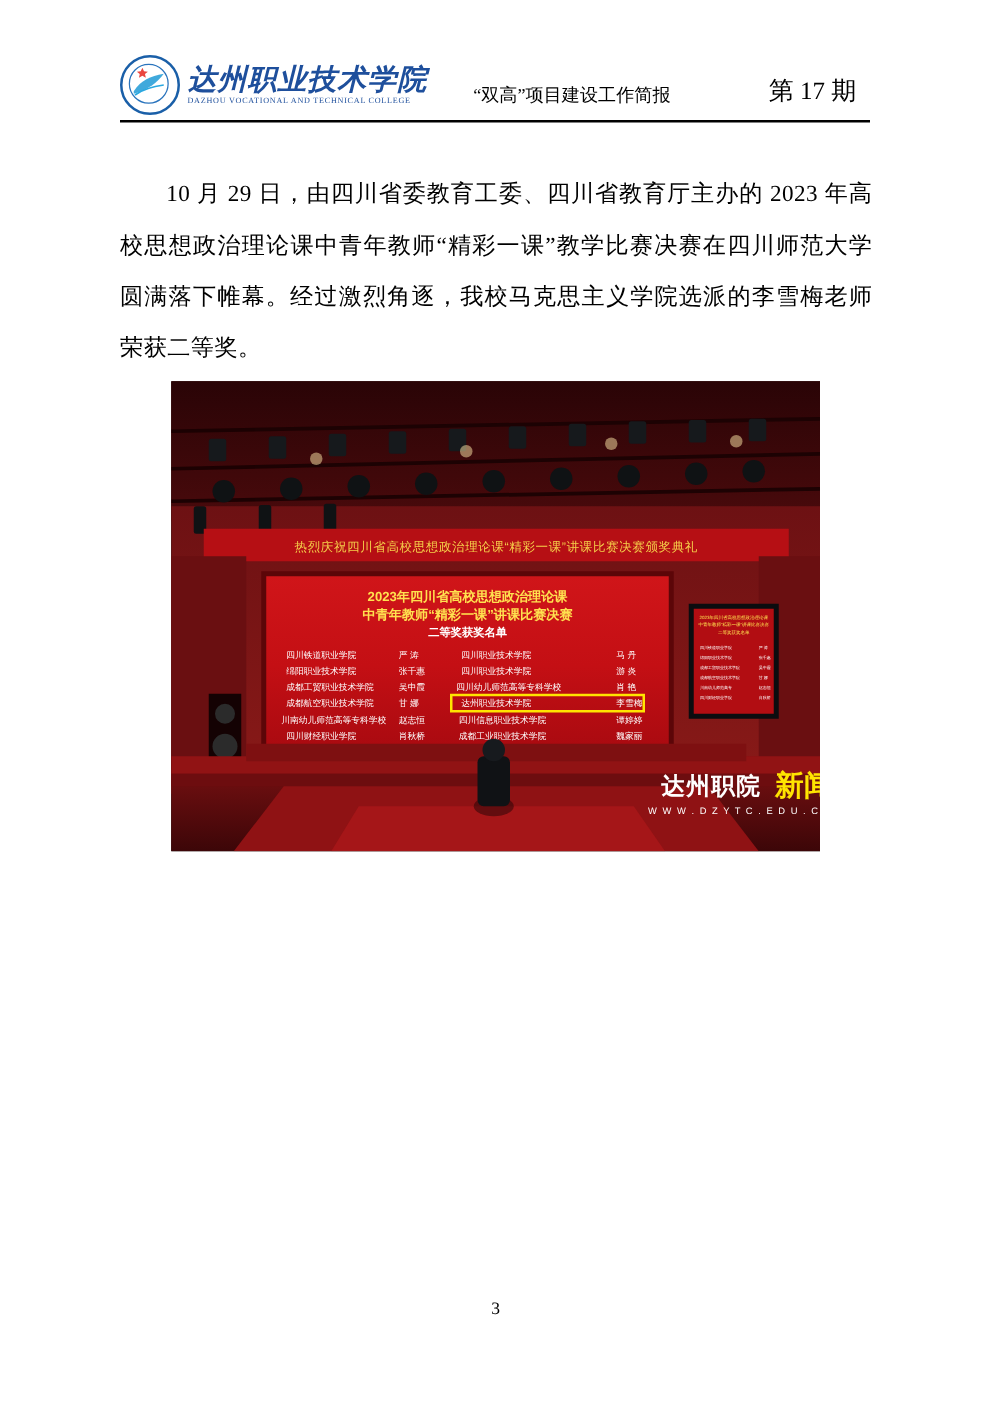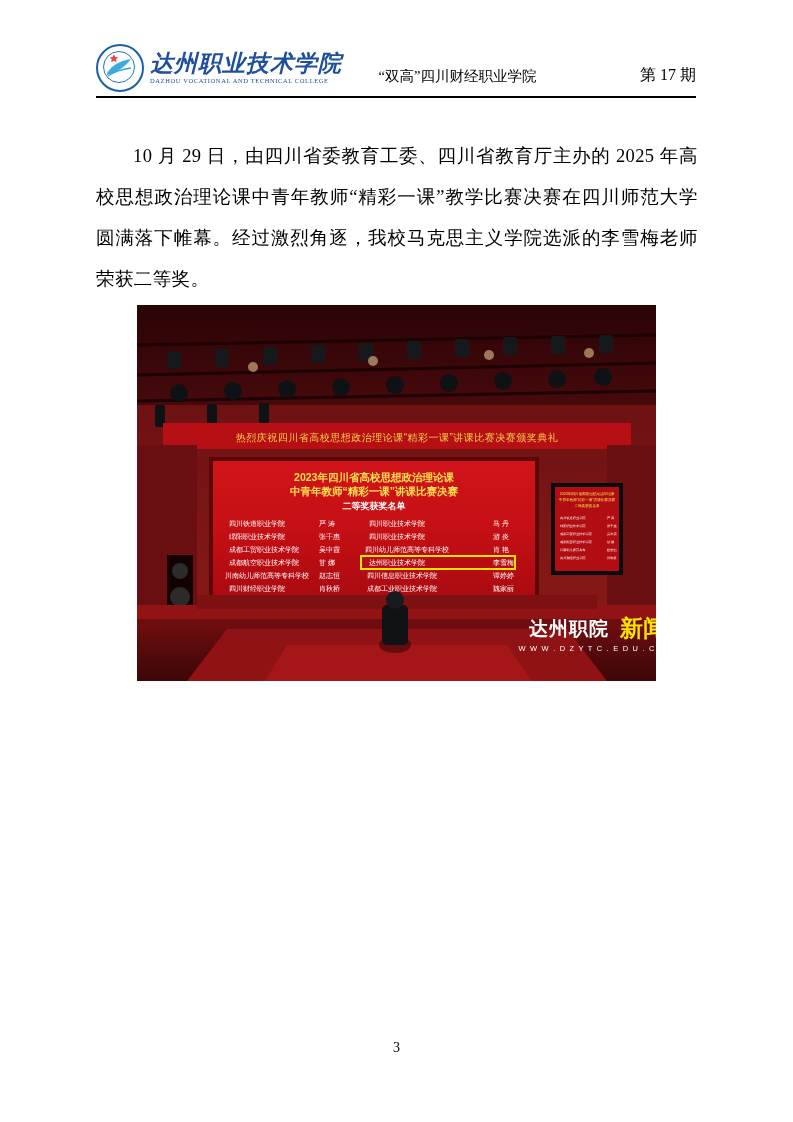--- a/index.html
+++ b/index.html
@@ -93,22 +93,22 @@
     flex: 1;
     text-align: center;
     font-size: 14.5px;
     color: #000;
     padding-bottom: 6px;
     white-space: nowrap;
   }
   .header-issue {
     width: 92px;
     flex: none;
-    text-align: right;
-    font-size: 16px;
+    text-align: center;
+    font-size: 20px;
     padding-bottom: 6px;
     padding-left: 10px;
     white-space: nowrap;
   }
   .header-rule {
     position: absolute;
     left: 96px;
     top: 96px;
     width: 600px;
     height: 0;
@@ -173,28 +173,28 @@
             <path d="M3 21 C9 12, 16 9, 27 7 C22 14, 14 20, 3 23 Z" fill="#1f9ad6" opacity="0.85"></path>
             <path d="M4 24 C11 19, 19 17, 27 16" stroke="#2aa8e0" stroke-width="1.4" fill="none"></path>
             <path d="M14 5 L16.4 10.2 L22 10.8 L17.8 14.2 L19 19.6 L14 16.8 L9 19.6 L10.2 14.2 L6 10.8 L11.6 10.2 Z" fill="#e8322a" opacity="0.9" transform="scale(0.55) translate(4,-1)"></path>
           </svg>
         </div>
         <div class="logo-text">
           <div class="logo-cn">达州职业技术学院</div>
           <div class="logo-en">DAZHOU VOCATIONAL AND TECHNICAL COLLEGE</div>
         </div>
       </div>
-      <div class="header-title">“双高”四川财经职业学院</div>
+      <div class="header-title">“双高”项目建设工作简报</div>
       <div class="header-issue">第 17 期</div>
     </div>
   </div>
   <div class="header-rule"></div>
 
   <div class="body-text">
-    <p>10 月 29 日，由四川省委教育工委、四川省教育厅主办的 2025 年高校思想政治理论课中青年教师“精彩一课”教学比赛决赛在四川师范大学圆满落下帷幕。经过激烈角逐，我校马克思主义学院选派的李雪梅老师荣获二等奖。</p>
+    <p>10 月 29 日，由四川省委教育工委、四川省教育厅主办的 2023 年高校思想政治理论课中青年教师“精彩一课”教学比赛决赛在四川师范大学圆满落下帷幕。经过激烈角逐，我校马克思主义学院选派的李雪梅老师荣获二等奖。</p>
   </div>
 
   <div class="photo-wrap">
     <svg class="photo" viewBox="0 0 519 376" preserveAspectRatio="none">
       <defs>
         <linearGradient id="ceil" x1="0" y1="0" x2="0" y2="1">
           <stop offset="0%" stop-color="#2a0406"></stop>
           <stop offset="100%" stop-color="#4a0a0c"></stop>
         </linearGradient>
         <linearGradient id="wallg" x1="0" y1="0" x2="0" y2="1">

